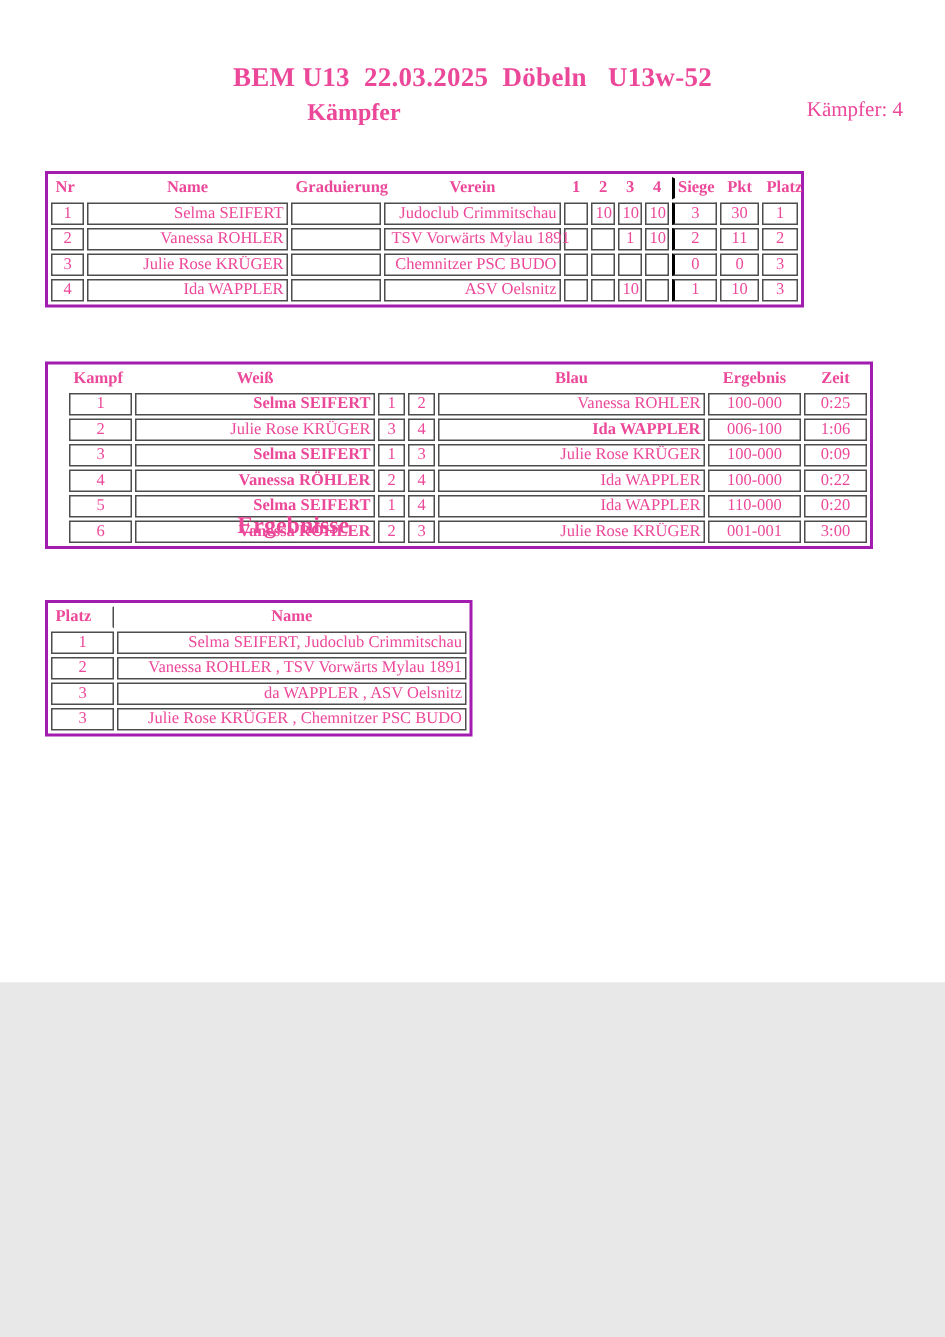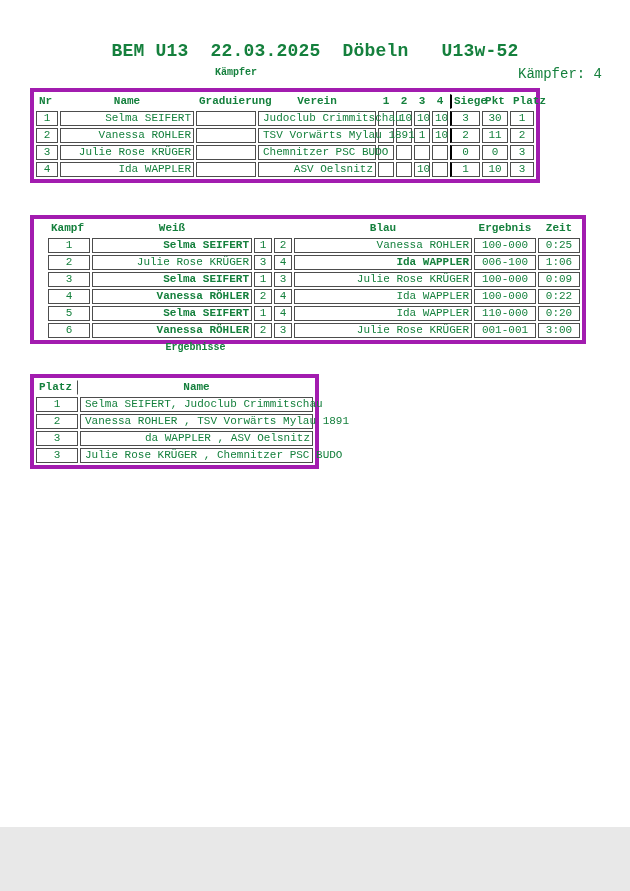--- a/index.html
+++ b/index.html
@@ -1,33 +1,33 @@
 <!DOCTYPE html>
 <html><head>
 <meta charset="utf-8">
 <style>
   html,body{margin:0;padding:0;background:#e8e8e8;}
   .page{
-    position:relative;width:630px;height:827px;background:#ffffff;
-    font-family:Liberation Mono, monospace;color:#15803d;overflow:hidden;
+    position:relative;width:630px;height:655px;background:#ffffff;
+    font-family:Liberation Serif, serif;color:#ec4899;overflow:hidden;
     margin:0 auto;
   }
   .title{
     position:absolute;top:41px;left:0;width:630px;text-align:center;
     font-size:18px;font-weight:bold;white-space:pre;letter-spacing:0.2px;
   }
-  .sub{position:absolute;font-size:10px;font-weight:bold;text-align:center;}
+  .sub{position:absolute;font-size:16px;font-weight:bold;text-align:center;}
   .sub-kaempfer{top:67px;left:0;width:472px;}
   .sub-kaempfe{top:199px;left:0;width:600px;}
   .sub-ergebnisse{top:342px;left:0;width:345px;padding-left:23px;}
   .count{position:absolute;top:66px;right:28px;font-size:14px;}
 
   table{
     position:absolute;border-collapse:separate;border-spacing:2px;
-    border:4px solid #a21caf;background:#fff;table-layout:fixed;
+    border:2px solid #a21caf;background:#fff;table-layout:fixed;margin-top:26px;
   }
   #t1{left:30px;top:88px;width:506px;}
   #t2{left:30px;top:215px;width:540px;padding-left:12px;}
   #t3{left:30px;top:374px;width:285px;}
   td,th{
     box-sizing:border-box;height:15px;font-size:11px;line-height:13px;
     padding:0 2px;white-space:pre;overflow:visible;vertical-align:middle;
   }
   td{border:1px solid #4d4d4d;}
   th{border:1px solid transparent;font-weight:bold;text-align:center;}

